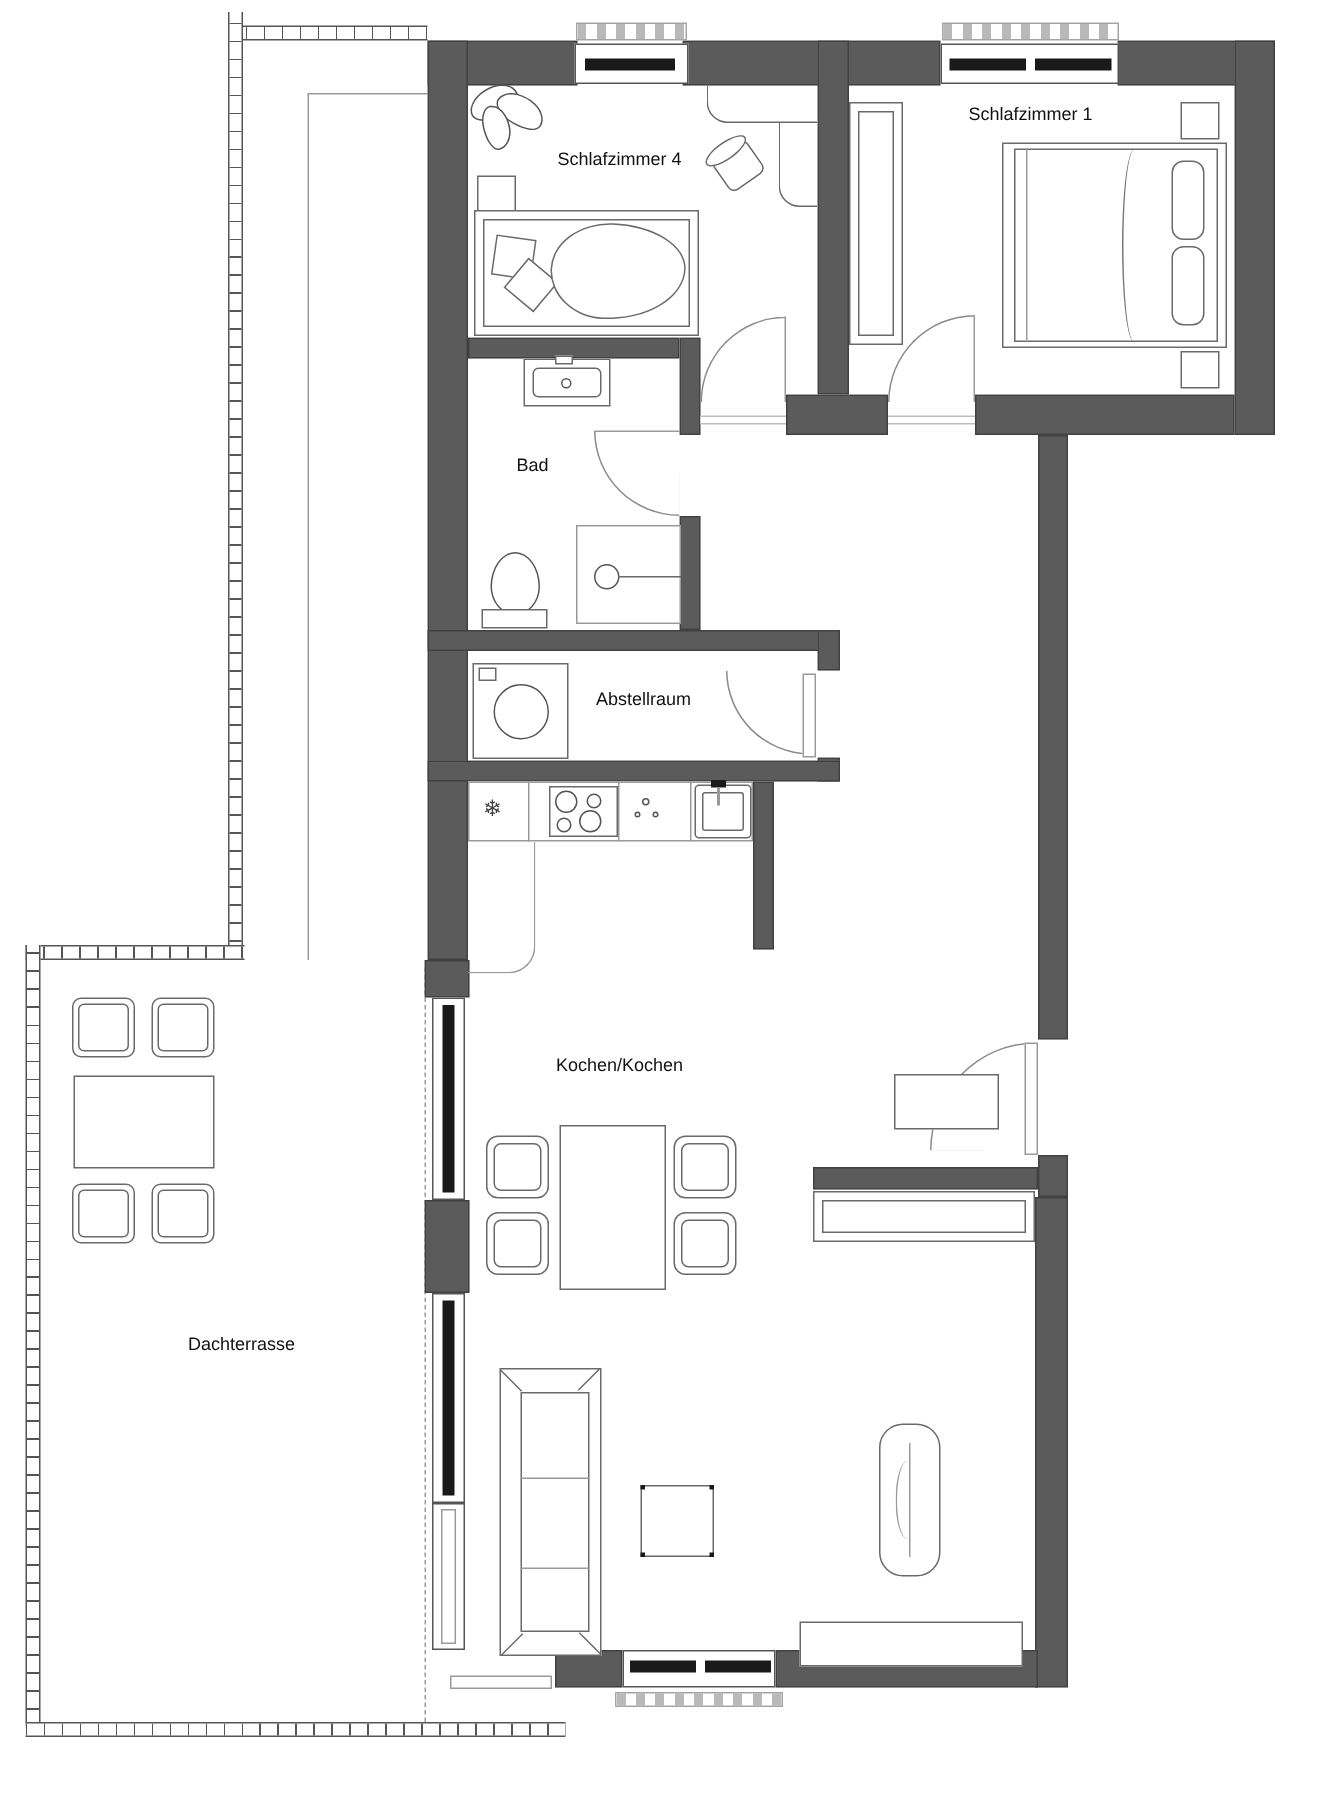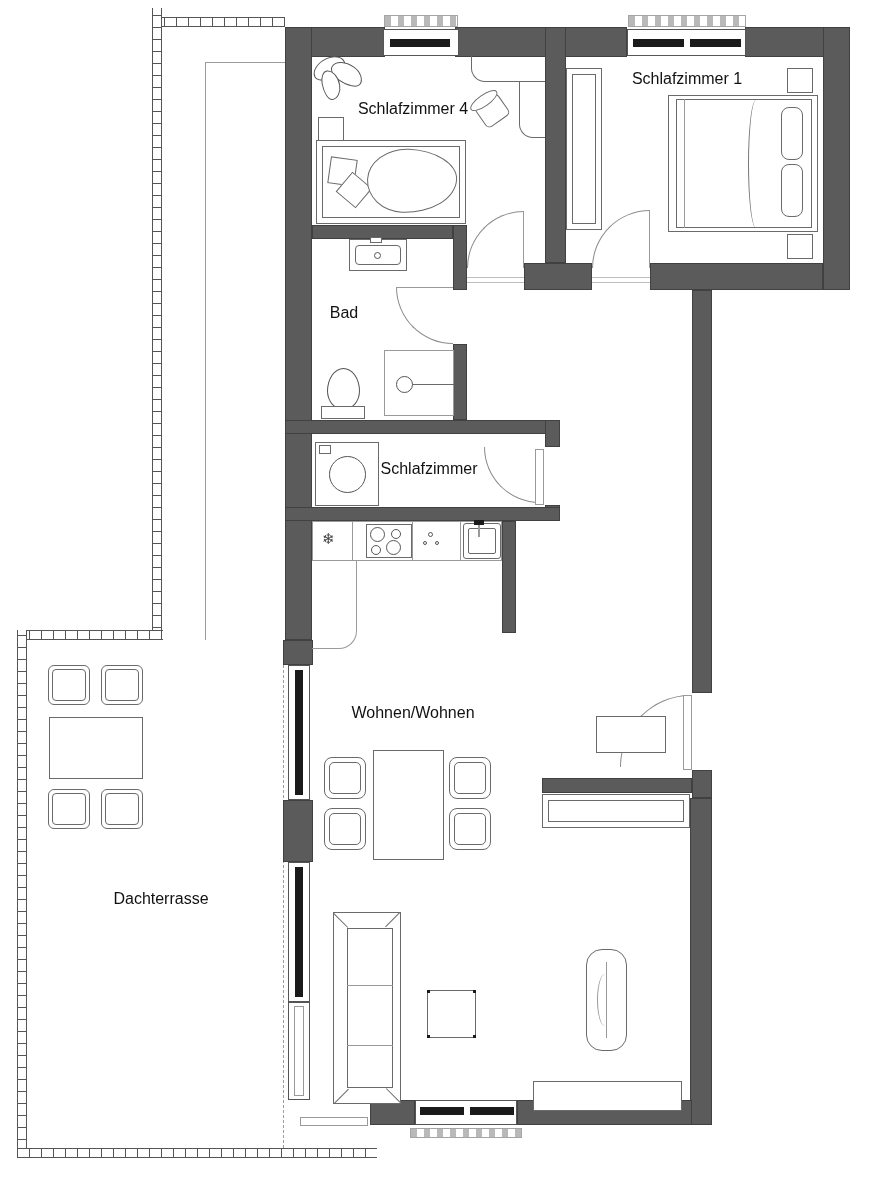--- a/index.html
+++ b/index.html
@@ -16,21 +16,21 @@
   .sill{background:repeating-linear-gradient(90deg,#b9b9b9 0 6px,#fff 6px 13px);border:1px solid #a5a5a5;}
   .rail-h{background:#fff repeating-linear-gradient(90deg,#555 0 1px,transparent 1px 12px);
           border-top:1px solid #555;border-bottom:1px solid #555;}
   .rail-v{background:#fff repeating-linear-gradient(0deg,#555 0 1px,transparent 1px 12px);
           border-left:1px solid #555;border-right:1px solid #555;}
   .arc-tl{border-top:1px solid #8b8b8b;border-left:1px solid #8b8b8b;border-top-left-radius:100% 100%;}
   .arc-bl{border-bottom:1px solid #8b8b8b;border-left:1px solid #8b8b8b;border-bottom-left-radius:100% 100%;}
   .edge{border-top:1px solid #9c9c9c;border-left:1px solid #9c9c9c;}
   .dash-v{border-left:1px dashed #9c9c9c;}
   .thr{border-top:1px solid #bdbdbd;border-bottom:1px solid #bdbdbd;background:#fff;}
-  .label{position:absolute;transform:translateX(-50%);font-size:16px;line-height:1.1;
+  .label{position:absolute;transform:translateX(-50%);font-size:12px;line-height:1.1;
          color:var(--c-text,#111);white-space:nowrap;}
   .circle{border:1px solid #555;border-radius:50%;background:#fff;}
   .leaf{border:1px solid #555;background:#fff;border-radius:55% 45% 60% 40%/60% 55% 45% 40%;}
   .diag{background:#6a6a6a;transform-origin:0 0;}
 </style>
 </head>
 <body>
 
 <div id="plan">
 
@@ -205,18 +205,18 @@
   <div class="furn" style="left:101px;top:665px;width:42px;height:40px;border-radius:6px"></div>
   <div class="furn" style="left:105px;top:669px;width:34px;height:32px;border-radius:4px"></div>
   <div class="furn" style="left:49px;top:717px;width:94px;height:62px"></div>
   <div class="furn" style="left:48px;top:789px;width:42px;height:40px;border-radius:6px"></div>
   <div class="furn" style="left:52px;top:793px;width:34px;height:32px;border-radius:4px"></div>
   <div class="furn" style="left:101px;top:789px;width:42px;height:40px;border-radius:6px"></div>
   <div class="furn" style="left:105px;top:793px;width:34px;height:32px;border-radius:4px"></div>
 
   <span class="label" style="left:413px;top:100px">Schlafzimmer 4</span>
   <span class="label" style="left:687px;top:70px">Schlafzimmer 1</span>
-  <span class="label" style="left:344px;top:304px">Bad</span>
-  <span class="label" style="left:429px;top:460px">Schlafzimmer</span>
-  <span class="label" style="left:413px;top:704px">Wohnen/Wohnen</span>
+  <span class="label" style="left:355px;top:304px">Bad</span>
+  <span class="label" style="left:429px;top:460px">Abstellraum</span>
+  <span class="label" style="left:413px;top:704px">Kochen/Kochen</span>
   <span class="label" style="left:161px;top:890px">Dachterrasse</span>
 
 </div>
 
 </body></html>

